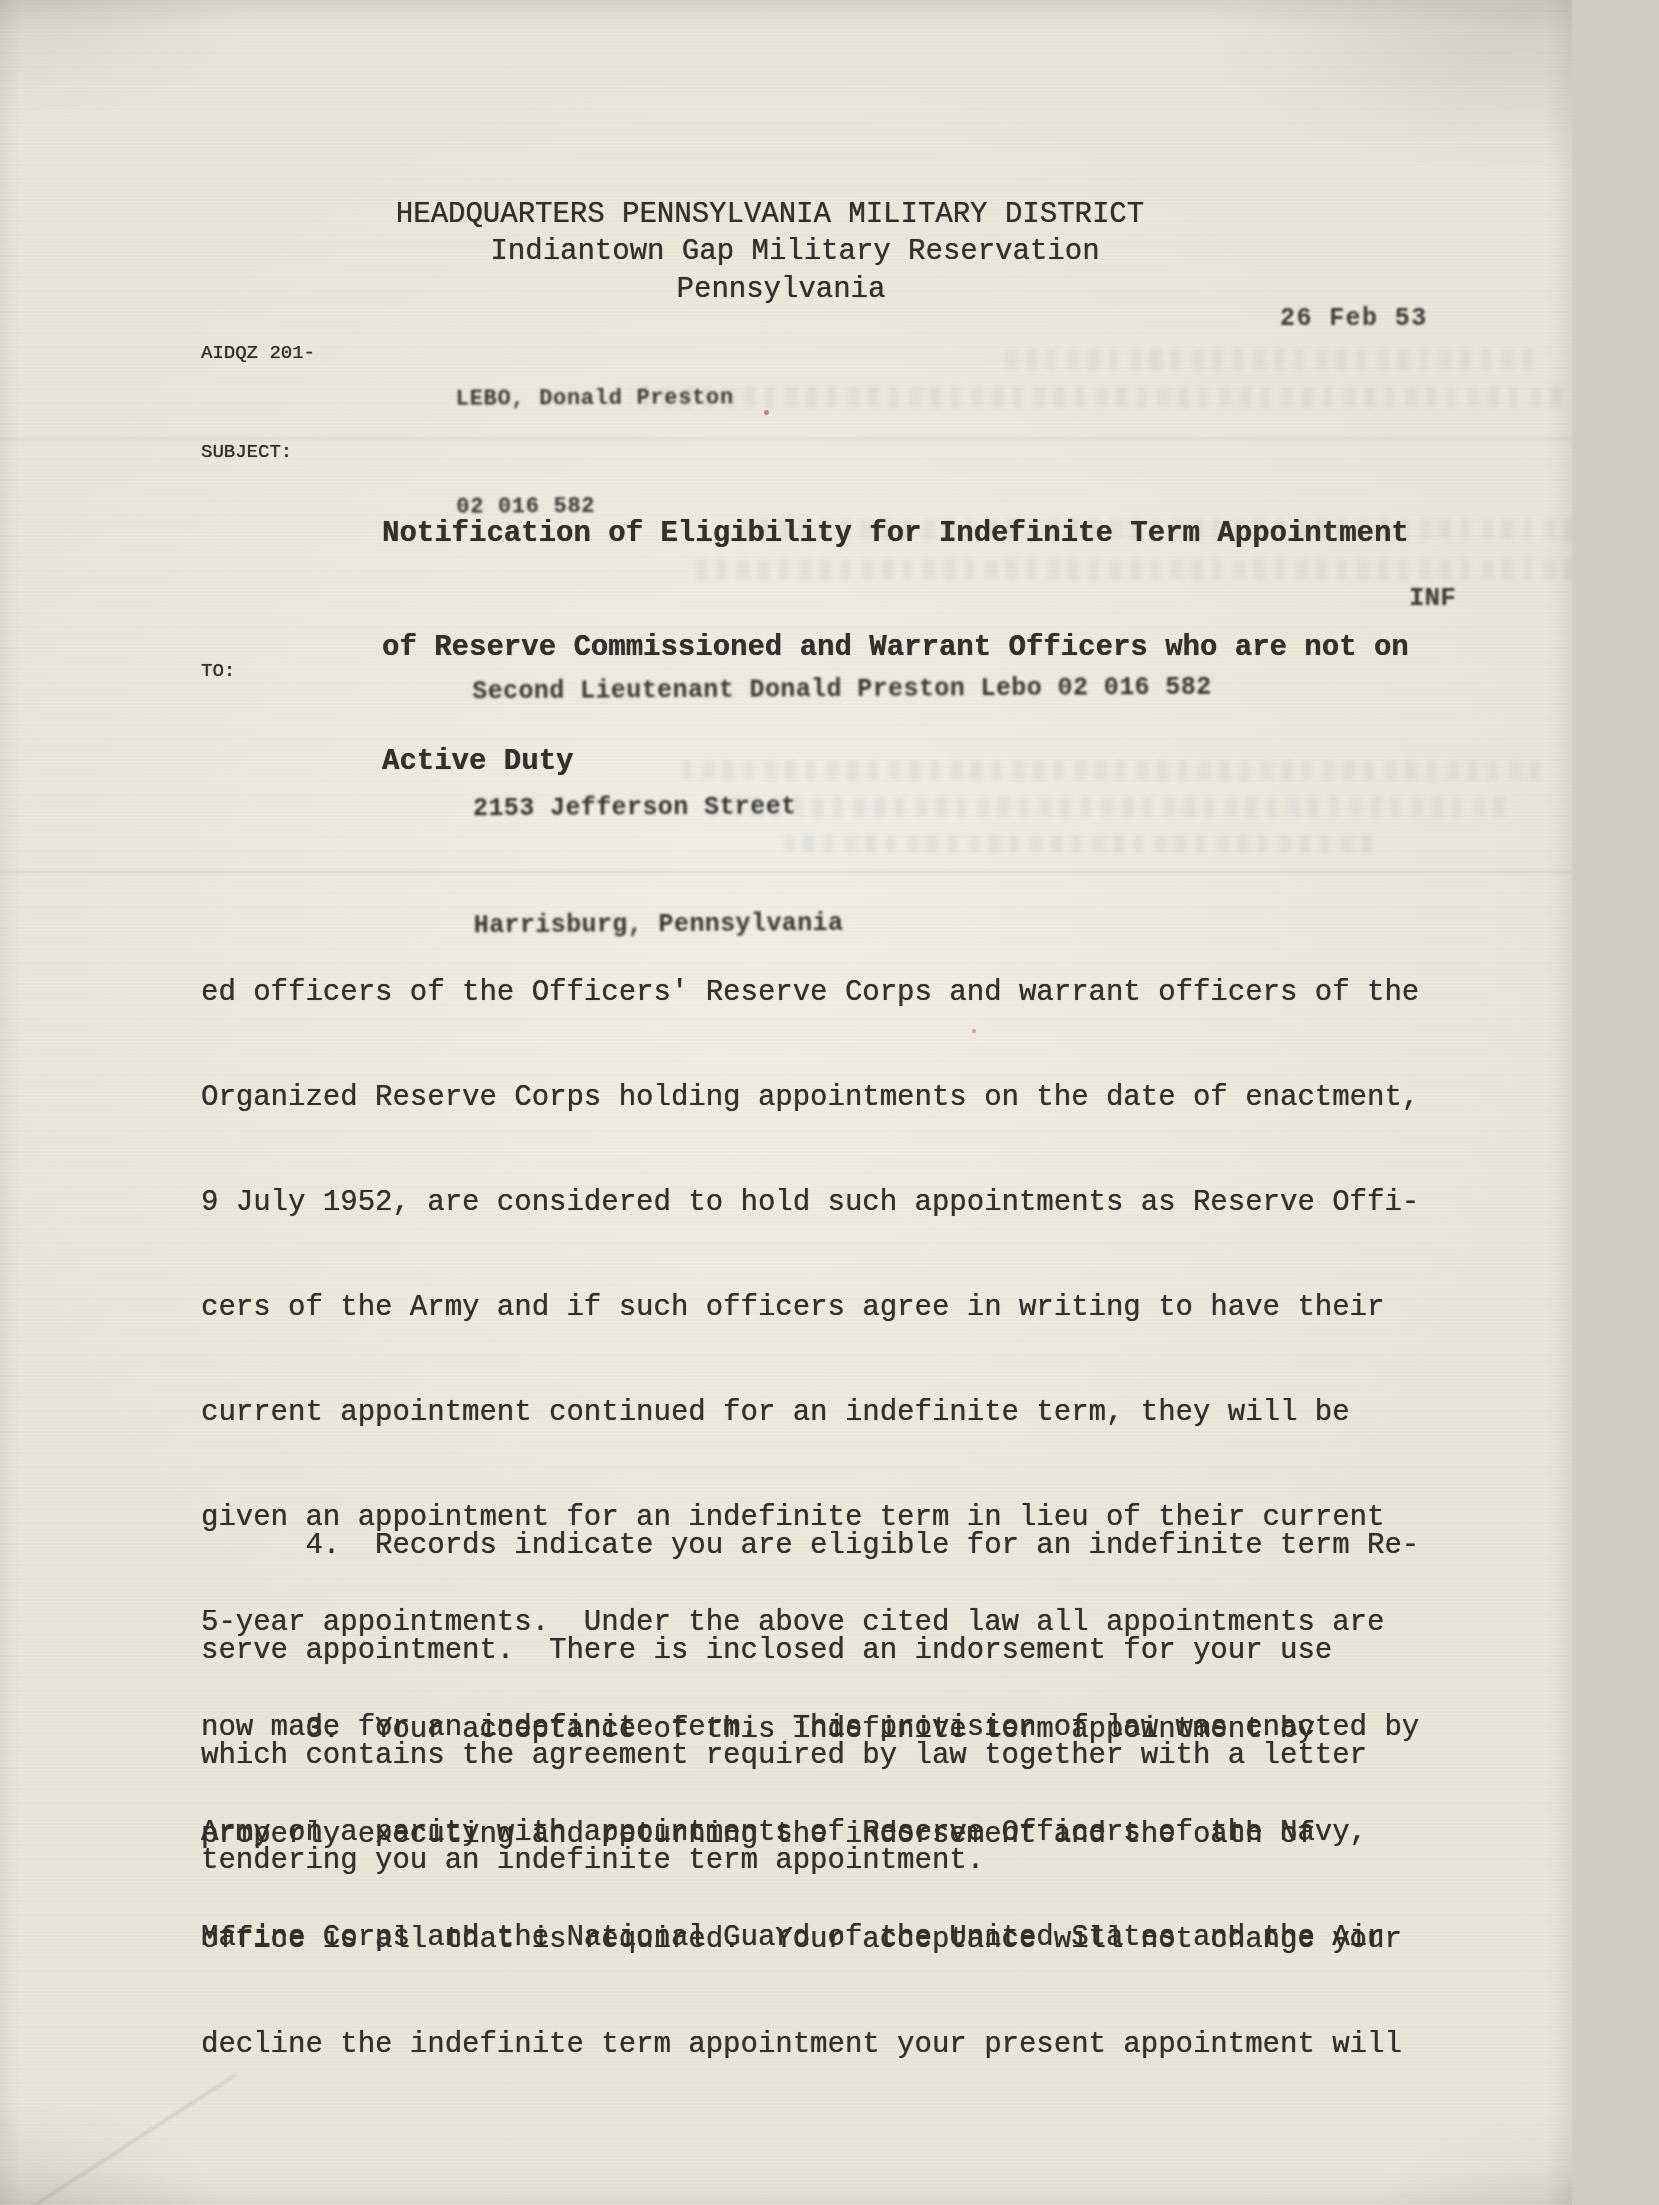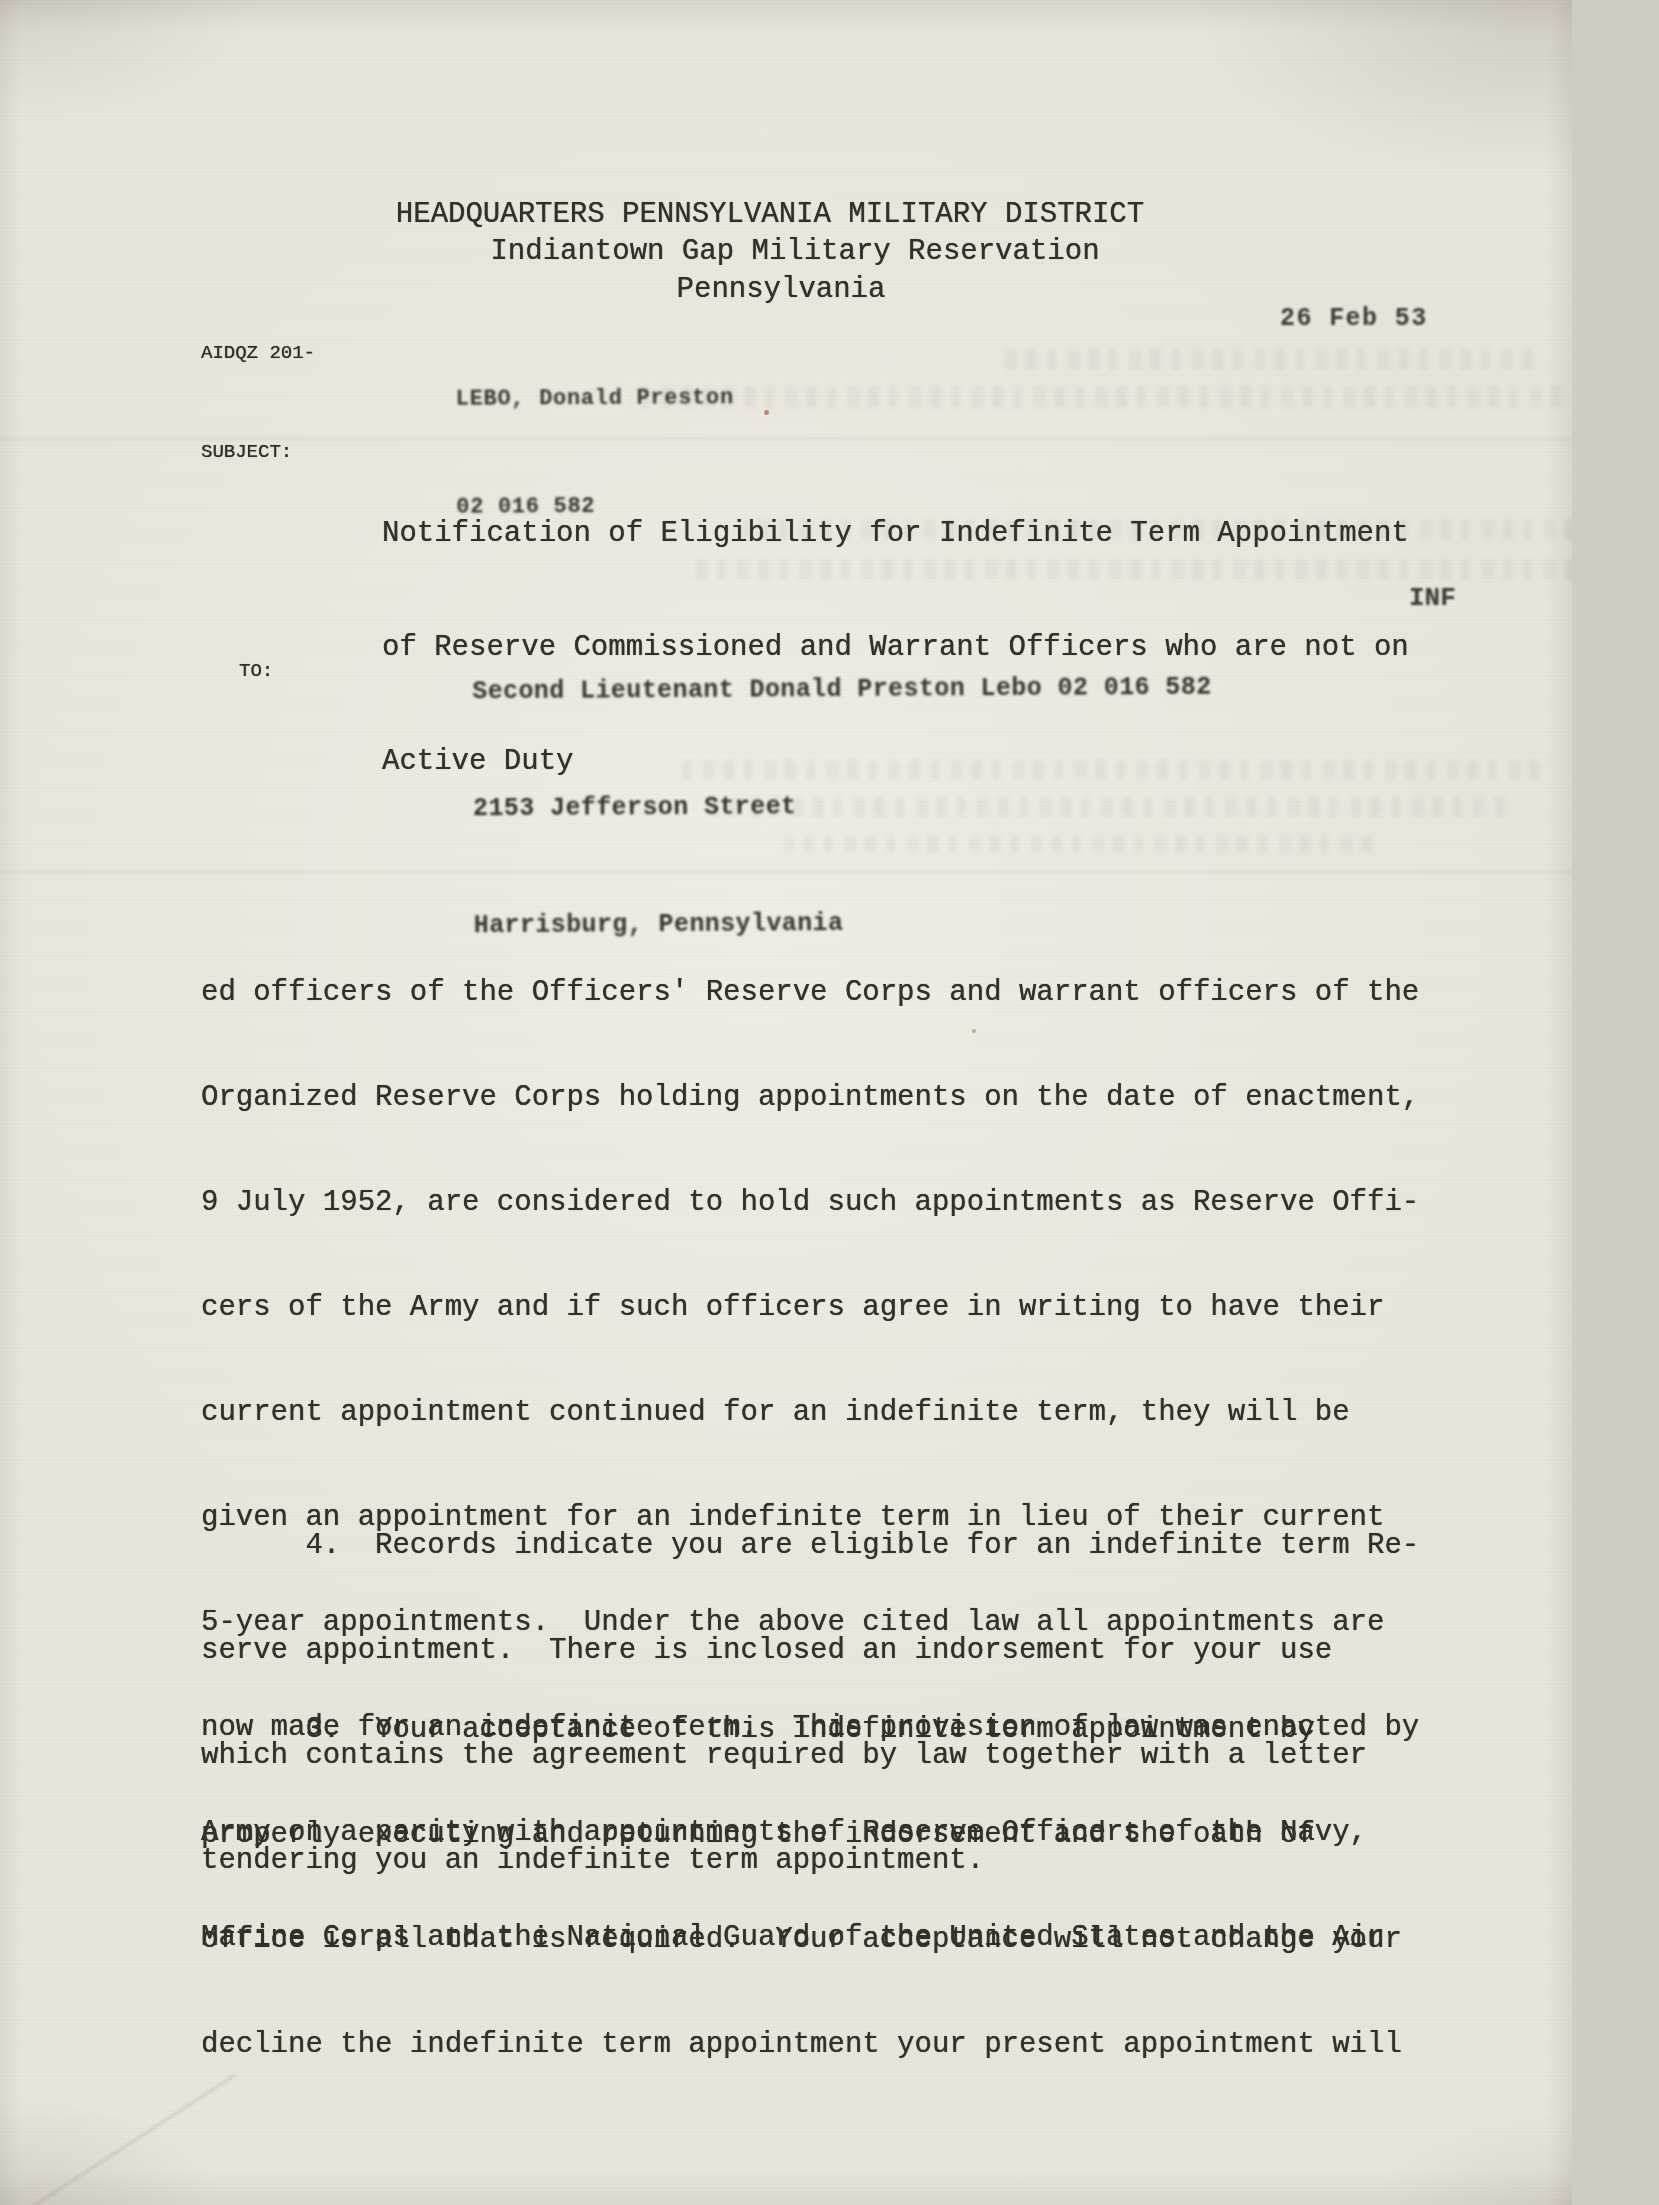--- a/index.html
+++ b/index.html
@@ -28,21 +28,21 @@
     background:
       linear-gradient(90deg, rgba(80,75,60,0) 1596px, rgba(80,75,60,.06) 1600px, rgba(80,75,60,0) 1605px),
       linear-gradient(180deg, rgba(80,75,60,0) 435px, rgba(80,75,60,.05) 439px, rgba(80,75,60,0) 443px),
       linear-gradient(180deg, rgba(80,75,60,0) 868px, rgba(80,75,60,.05) 872px, rgba(80,75,60,0) 876px),
       repeating-linear-gradient(180deg, rgba(70,65,55,.016) 0 1.4px, rgba(255,255,255,.012) 1.4px 3.5px);
   }
   .typed{white-space:pre;text-shadow:0 0 0.8px rgba(45,42,38,.75), 0.4px 0.3px 0 rgba(45,42,38,.30);}
   .hdr{position:absolute;left:0;width:1660px;text-align:center;font-size:29px;letter-spacing:0;}
   .ref,.subject-label,.to-label{position:absolute;font-size:19px;}
   .subject-lines div,.para div{white-space:pre;}
-  .subject-lines{position:absolute;left:382px;top:439px;font-size:29px;line-height:38px;}
+  .subject-lines{position:absolute;left:382px;top:439px;font-size:29px;line-height:38px;font-weight:bold;}
   .para{position:absolute;left:201px;font-size:29px;line-height:35px;}
   .stamp{position:absolute;font-weight:bold;color:#37352f;filter:blur(1.1px);white-space:pre;}
   .name-stamp{left:456px;top:309px;font-size:22px;line-height:36px;letter-spacing:0.7px;transform:rotate(-.3deg);}
   .date-stamp{left:1280px;top:304px;font-size:25px;letter-spacing:1.4px;color:#3c3a36;}
   .to-stamp{left:473px;top:592px;font-size:25px;line-height:39px;letter-spacing:0.4px;transform:rotate(-.35deg);}
   .branch-stamp{left:1409px;top:583px;font-size:26px;color:#3a3833;}
   .ghost{position:absolute;filter:blur(2.1px);opacity:.65;transform:scaleX(-1);
     background:repeating-linear-gradient(90deg,
       rgba(96,108,126,.12) 0 11.2px, rgba(96,108,126,0) 11.2px 19px,
       rgba(96,108,126,.09) 19px 31.5px, rgba(96,108,126,0) 31.5px 43px,
@@ -80,21 +80,21 @@
   </div>
   <div class="stamp date-stamp">26 Feb 53</div>
 
   <div class="subject-label typed" style="left:201px;top:441px;">SUBJECT:</div>
   <div class="subject-lines typed">
     <div>Notification of Eligibility for Indefinite Term Appointment</div>
     <div>of Reserve Commissioned and Warrant Officers who are not on</div>
     <div>Active Duty</div>
   </div>
 
-  <div class="to-label typed" style="left:201px;top:660px;margin-left:38px;">TO:</div>
+  <div class="to-label typed" style="left:201px;top:660px;">TO:</div>
   <div class="stamp to-stamp">
     <div>Second Lieutenant Donald Preston Lebo 02 016 582</div>
     <div>2153 Jefferson Street</div>
     <div>Harrisburg, Pennsylvania</div>
   </div>
   <div class="stamp branch-stamp">INF</div>
 
   <div class="para typed" style="top:905px;">
     <div>ed officers of the Officers' Reserve Corps and warrant officers of the</div>
     <div>Organized Reserve Corps holding appointments on the date of enactment,</div>

